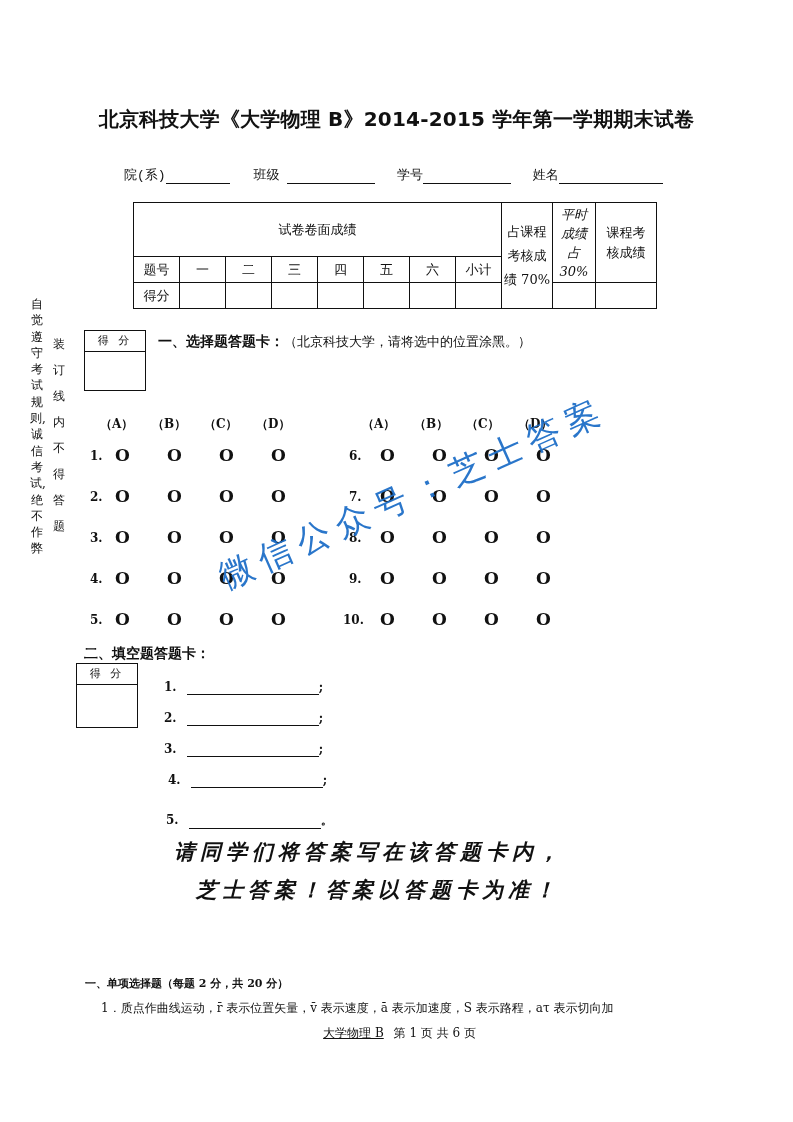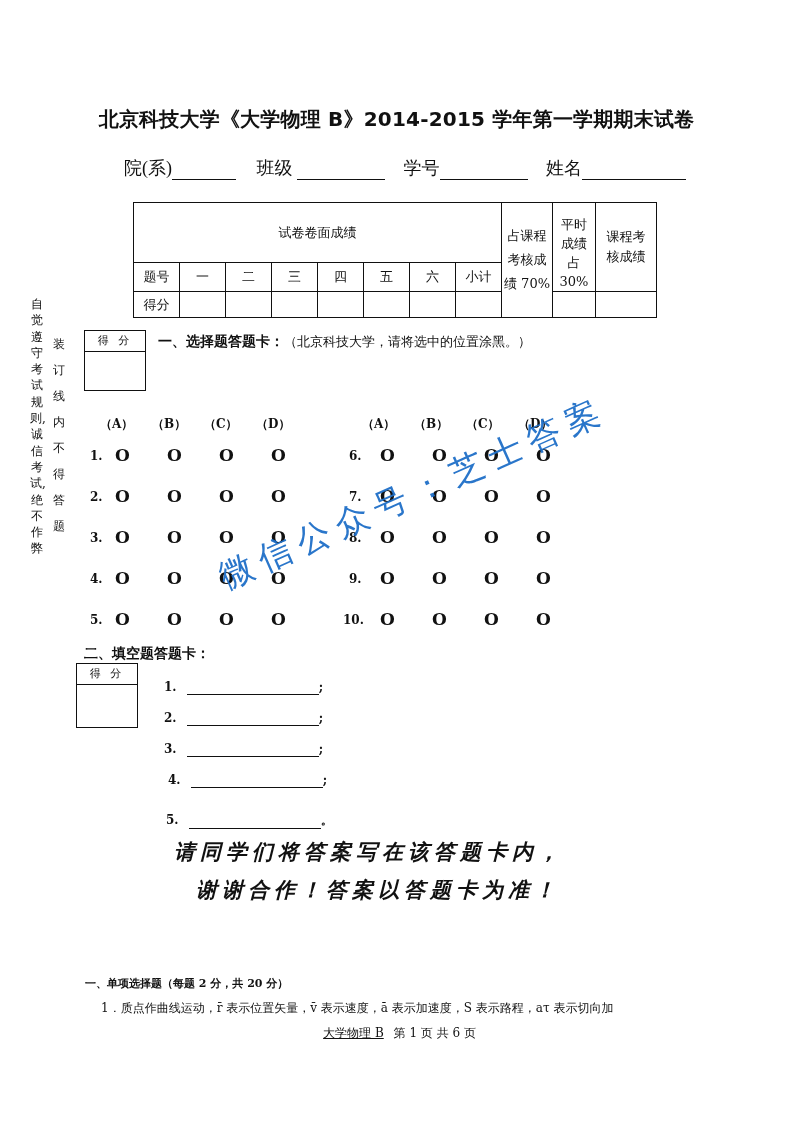--- a/index.html
+++ b/index.html
@@ -1,21 +1,21 @@
 <!DOCTYPE html>
 <html><head>
 <meta charset="utf-8">
 <style>
   html, body { margin: 0; padding: 0; background: #fff; }
   body { width: 793px; height: 1122px; position: relative; overflow: hidden;
          font-family: "DejaVu Serif", "Liberation Serif", serif; color: #111; }
   .abs { position: absolute; }
   .title { left: 0; width: 793px; top: 106px; text-align: center;
            font-family: "DejaVu Sans", sans-serif; font-weight: bold; font-size: 20px; letter-spacing: 0.2px; }
-  .info { top: 156px; left: 124px; font-family: Liberation Serif, serif; font-size: 18px; white-space: nowrap; }
+  .info { top: 166px; left: 124px; font-family: Liberation Mono, monospace; font-size: 13px; white-space: nowrap; }
   .info .lbl { display: inline-block; }
   .info .line { display: inline-block; border-bottom: 1.5px solid #111; height: 16px; vertical-align: bottom; margin-right: 14px; }
   table.score { position: absolute; left: 133px; top: 202px; border-collapse: collapse; font-size: 13px; }
   table.score td { border: 1.3px solid #111; text-align: center; padding: 0; font-family: "DejaVu Serif", serif; }
   .side1 { left: 30px; top: 296px; width: 14px; font-size: 12px; line-height: 16.3px; text-align: center; }
   .side2 { left: 52px; top: 331px; width: 14px; font-size: 12px; line-height: 26px; text-align: center; }
   .scorebox { border: 1.5px solid #111; width: 60px; }
   .scorebox .hdr { height: 20px; border-bottom: 1.3px solid #111; font-size: 11px; text-align: center; line-height: 20px; letter-spacing: 3px; }
   .scorebox .body { height: 38px; }
   .sec-title { font-family: "DejaVu Sans", sans-serif; font-weight: bold; font-size: 14px; }
@@ -46,21 +46,21 @@
 
 <table class="score">
   <tbody>
       <tr style="height:54px">
     <td colspan="8">试卷卷面成绩</td>
     <td rowspan="3" style="width:50px; line-height:24px;">
       <div>占课程</div>
       <div>考核成</div>
       <div>绩 70%</div>
     </td>
-    <td rowspan="2" style="width:42px; line-height:19px; vertical-align:top; padding-top:12px;">
+    <td rowspan="2" style="width:42px; line-height:19px; vertical-align:top; padding-top:2px;font-style:italic;">
       <div>平时</div>
       <div>成绩</div>
       <div>占</div>
       <div>30%</div>
     </td>
     <td rowspan="2" style="width:60px; line-height:20px;">
       <div>课程考</div>
       <div>核成绩</div>
     </td>
   </tr>
@@ -231,21 +231,21 @@
   <span class="qnum">3.</span>&nbsp;&nbsp;<span class="fill-line"></span><span class="qnum">;</span>
 </div>
 <div class="abs" style="left:168px; top:769px; white-space:nowrap;">
   <span class="qnum">4.</span>&nbsp;&nbsp;<span class="fill-line"></span><span class="qnum">;</span>
 </div>
 <div class="abs" style="left:166px; top:809px; white-space:nowrap;">
   <span class="qnum">5.</span>&nbsp;&nbsp;<span class="fill-line"></span><span class="qnum">。</span>
 </div>
 
 <div class="abs notice" style="left:174px; top:838px;">请同学们将答案写在该答题卡内，</div>
-<div class="abs notice" style="left:196px; top:876px;">谢谢合作！答案以答题卡为准！</div>
+<div class="abs notice" style="left:196px; top:876px;">芝士答案！答案以答题卡为准！</div>
 
 <div class="abs watermark">微信公众号：芝士答案</div>
 
 <div class="abs q-sec">一、单项选择题（每题 2 分，共 20 分）</div>
 <div class="abs q1">1．质点作曲线运动，r̄ 表示位置矢量，v̄ 表示速度，ā 表示加速度，S 表示路程，aτ 表示切向加</div>
 
 <div class="abs footer">
   <span class="u">大学物理 B</span>
   <span>第 1 页  共 6 页</span>
 </div>

